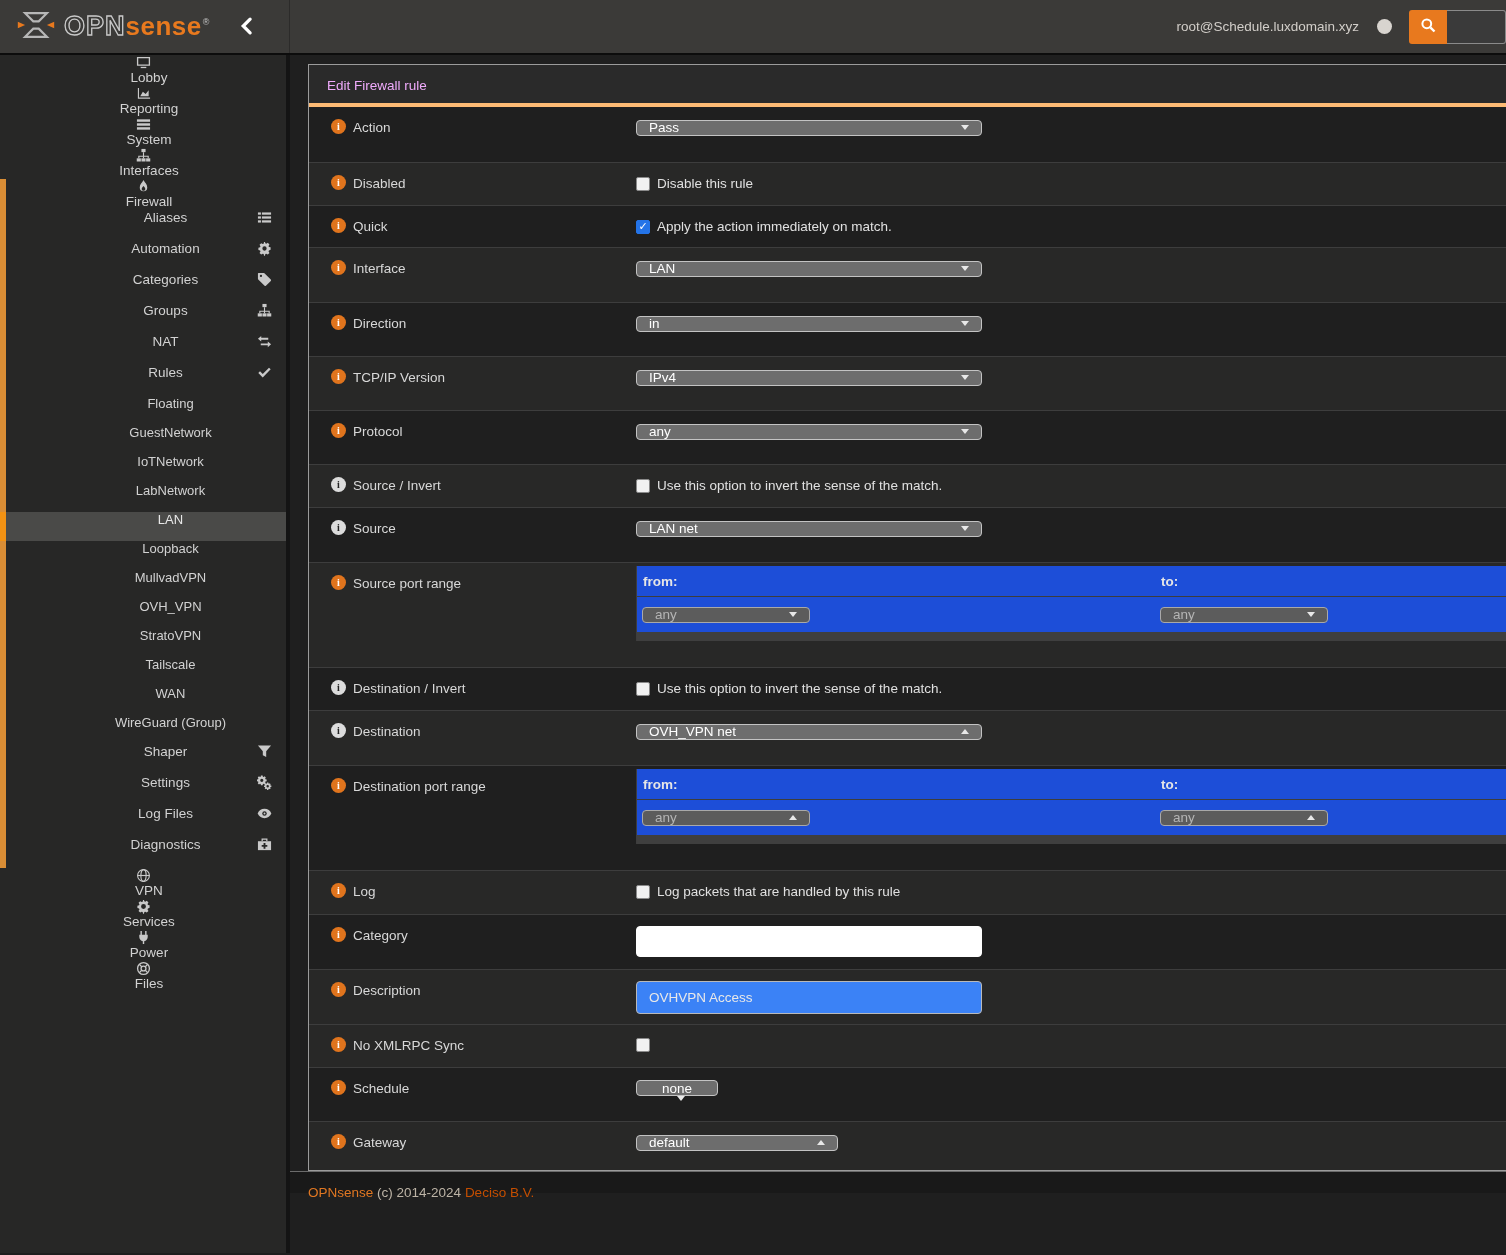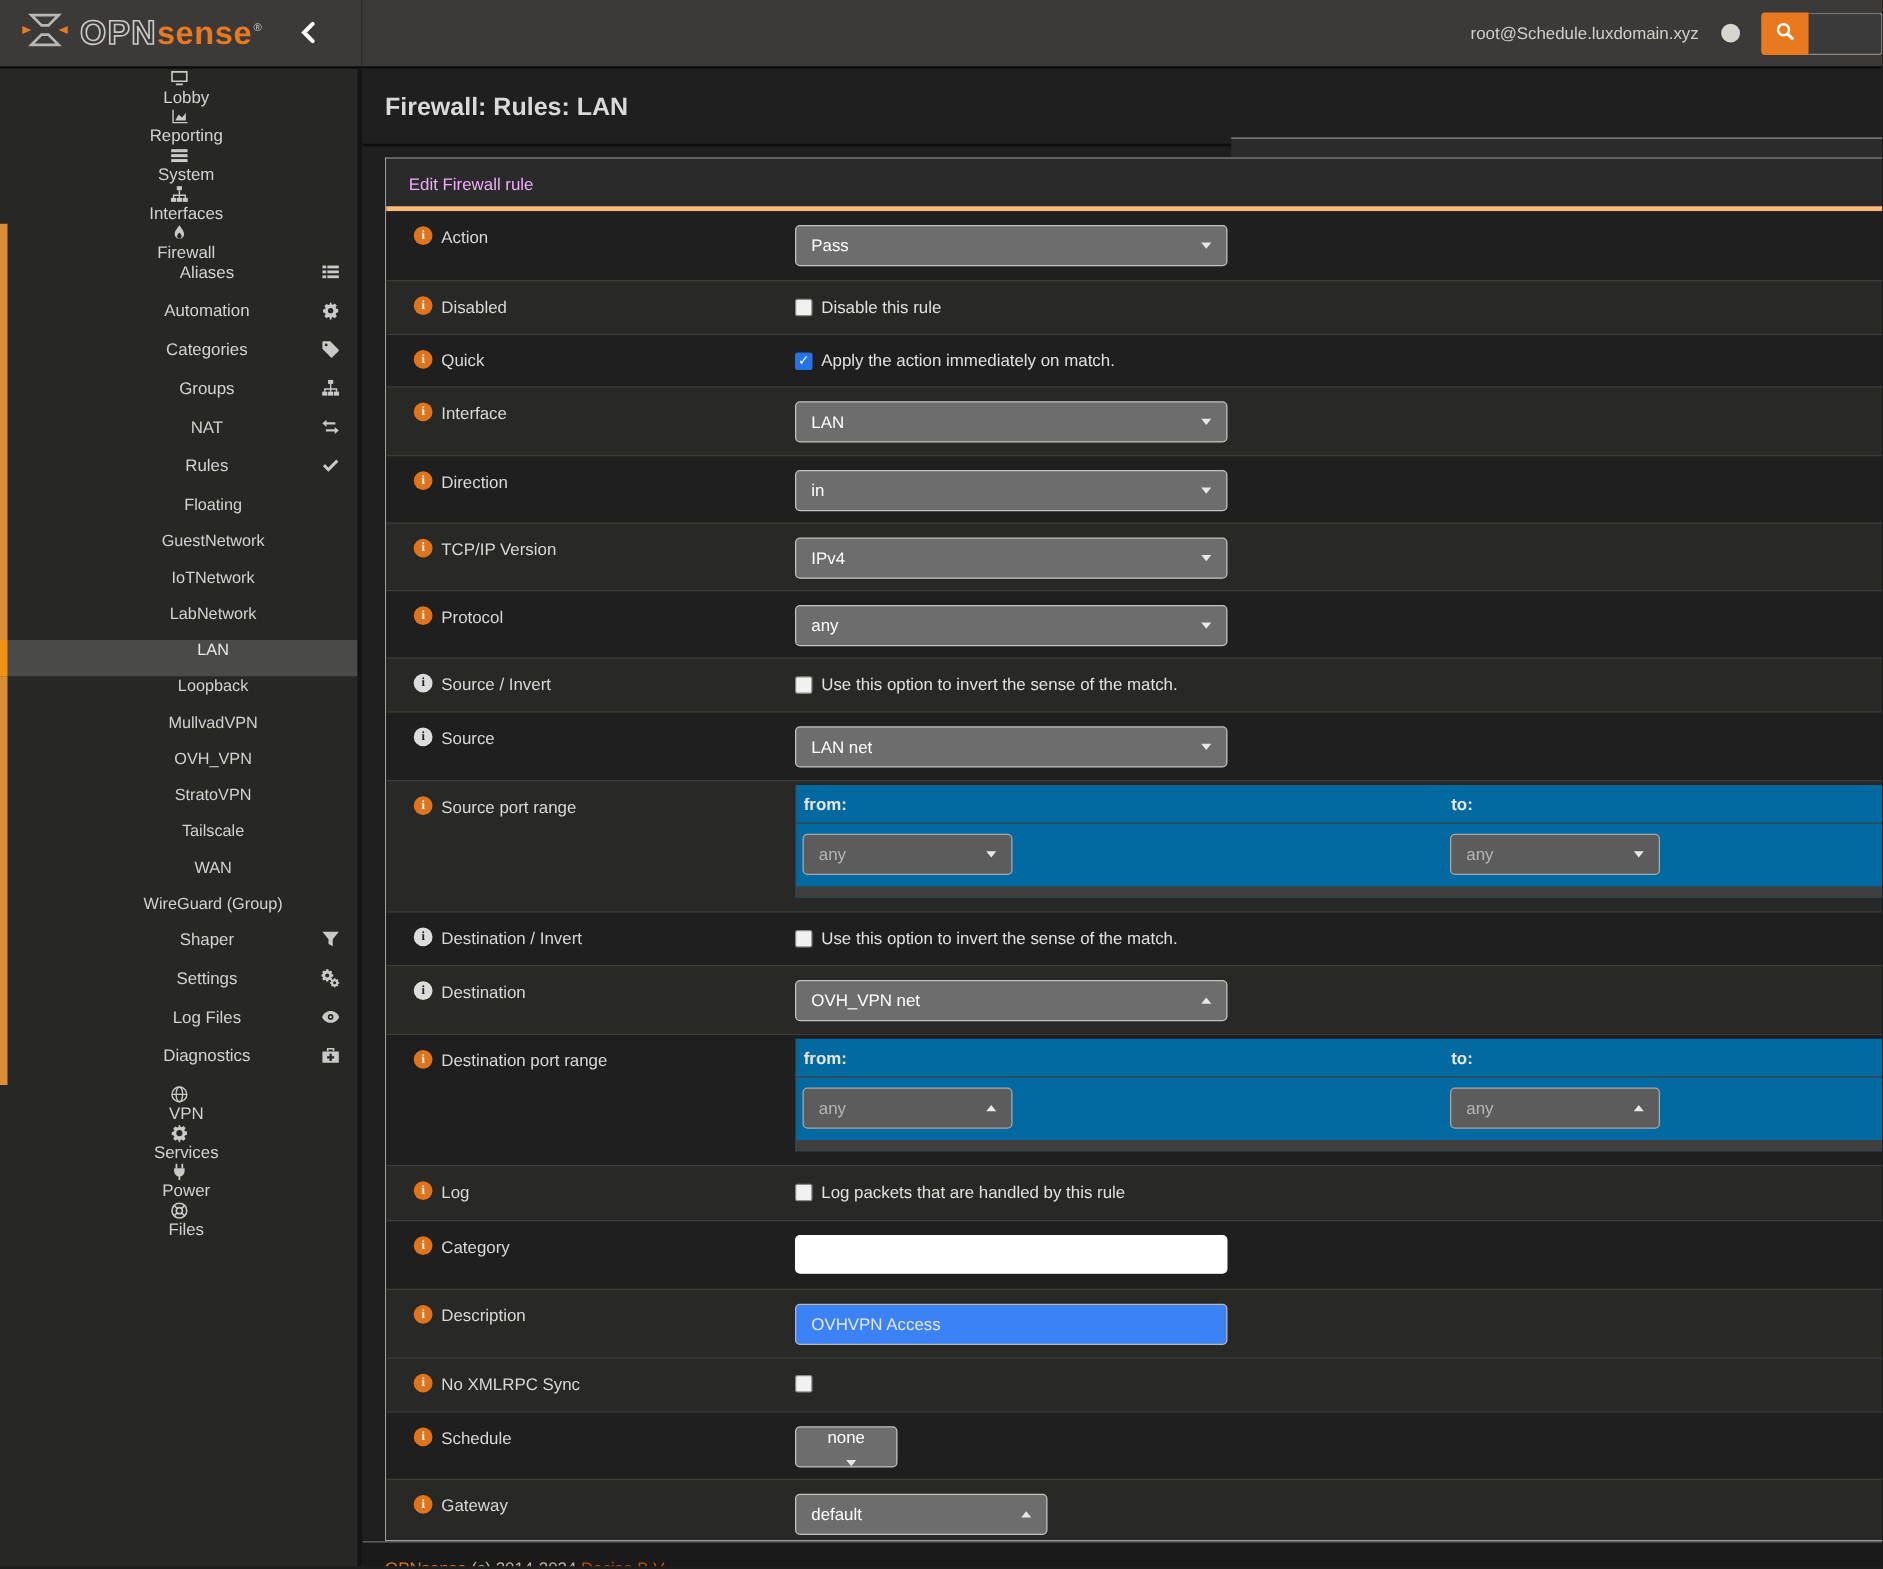--- a/index.html
+++ b/index.html
@@ -70,42 +70,42 @@
 
   .h55 { min-height:55px; } .h54 { min-height:54px; } .h49 { min-height:49px; }
   .h44 { min-height:44px; } .h43 { min-height:43px; } .h42 { min-height:42px; }
   .h105 { min-height:105px; }
 
   .pad-ctl { padding:11px 0 0 0; }
   .pad-chk { padding:13px 0 0 0; }
 
   
   .sel { display:inline-flex; align-items:center; justify-content:space-between;
-         height:33px; background:#6d6d6d; border:1px solid #c3c3c3; border-radius:4px;
+         height:16px; background:#6d6d6d; border:1px solid #c3c3c3; border-radius:4px;
          color:#fff; font-size:13.5px; padding:0 12px; cursor:pointer; }
   .sel.lg { width:346px; } .sel.md { width:202px; } .sel.sm { width:82px;flex-direction:column; }
   .sel.port { width:168px; background:#5c5c5c; color:#b5b5b5; border-color:#a9a9a9; }
   .caret { width:0; height:0; border-left:4.5px solid transparent; border-right:4.5px solid transparent;
            border-top:5px solid #e8e8e8; margin-left:8px; }
   .caret.up { border-top:none; border-bottom:5px solid #e8e8e8; }
 
   
   .chk-line { display:flex; align-items:center; }
   .chk { width:14px; height:14px; border-radius:2px; background:#f1f1f1; border:1px solid #8a8a8a;
          flex:0 0 auto; cursor:pointer; display:inline-flex; align-items:center; justify-content:center; }
   .chk.checked { background:#2474e8; border-color:#2474e8; color:#fff; font-size:11px; font-weight:700; }
   .chk-text { color:#e0e0e0; font-size:13.5px; margin-left:7px; }
 
   
   .inp { height:33px; width:346px; border-radius:4px; font-size:13.5px; padding:0 12px; outline:none; }
   .inp.white { background:#fff; border:1px solid #fff; color:#222; height:31px; }
   .inp.dark { background:#3b82f6; border:1px solid #b9b9b9; color:#e8e8e8; }
 
   
-  .ports-wrap { margin-top:3px; border-left:1px solid #3d3d3d; background:#0369a1; }
+  .ports-wrap { margin-top:3px; border-left:1px solid #3d3d3d; background:#1d4ed8; }
   .ports-head { display:flex; border-bottom:1px solid #3d3d3d; }
   .ports-head > div { padding:8px 0 7px 6px; font-size:13.5px; font-weight:700; color:#e6e6e6; }
   .pc-from { width:518px; flex:0 0 auto; } .pc-to { flex:1; }
   .ports-body { display:flex; padding:8px 0 9px 0; }
   .ports-body .sel { margin-left:5px; }
   .ports-scroll { height:9px; background:#3f3f3f; }
 
   
   .cfooter { border-top:1px solid #6b6b6b; background:#191919; height:22px;
              padding:13px 0 0 18px; font-size:13.5px; white-space:nowrap; }
@@ -361,21 +361,20 @@
               <path d="M3.6 3.6l2.5 2.5M12.4 3.6 9.9 6.1M3.6 12.4l2.5-2.5M12.4 12.4 9.9 9.9"></path>
             </g>
           </svg>
         </span>
         <span>Files</span>
       </div>
     </div>
 
   <div class="content">
     <div class="right-strip"></div>
-    <div class="page-title">Firewall: Rules: LAN</div>
     <div class="panel">
       <div class="panel-header">Edit Firewall rule</div>
       <div id="form-rows">
           <div class="frow shade-d h55">
             <div class="frow-label">
               <span class="info-ic orange">i</span>
               <span class="lbl-text">Action</span>
             </div>
             <div class="frow-field pad-ctl"><div class="sel lg">
                 <span class="sel-text">Pass</span>

